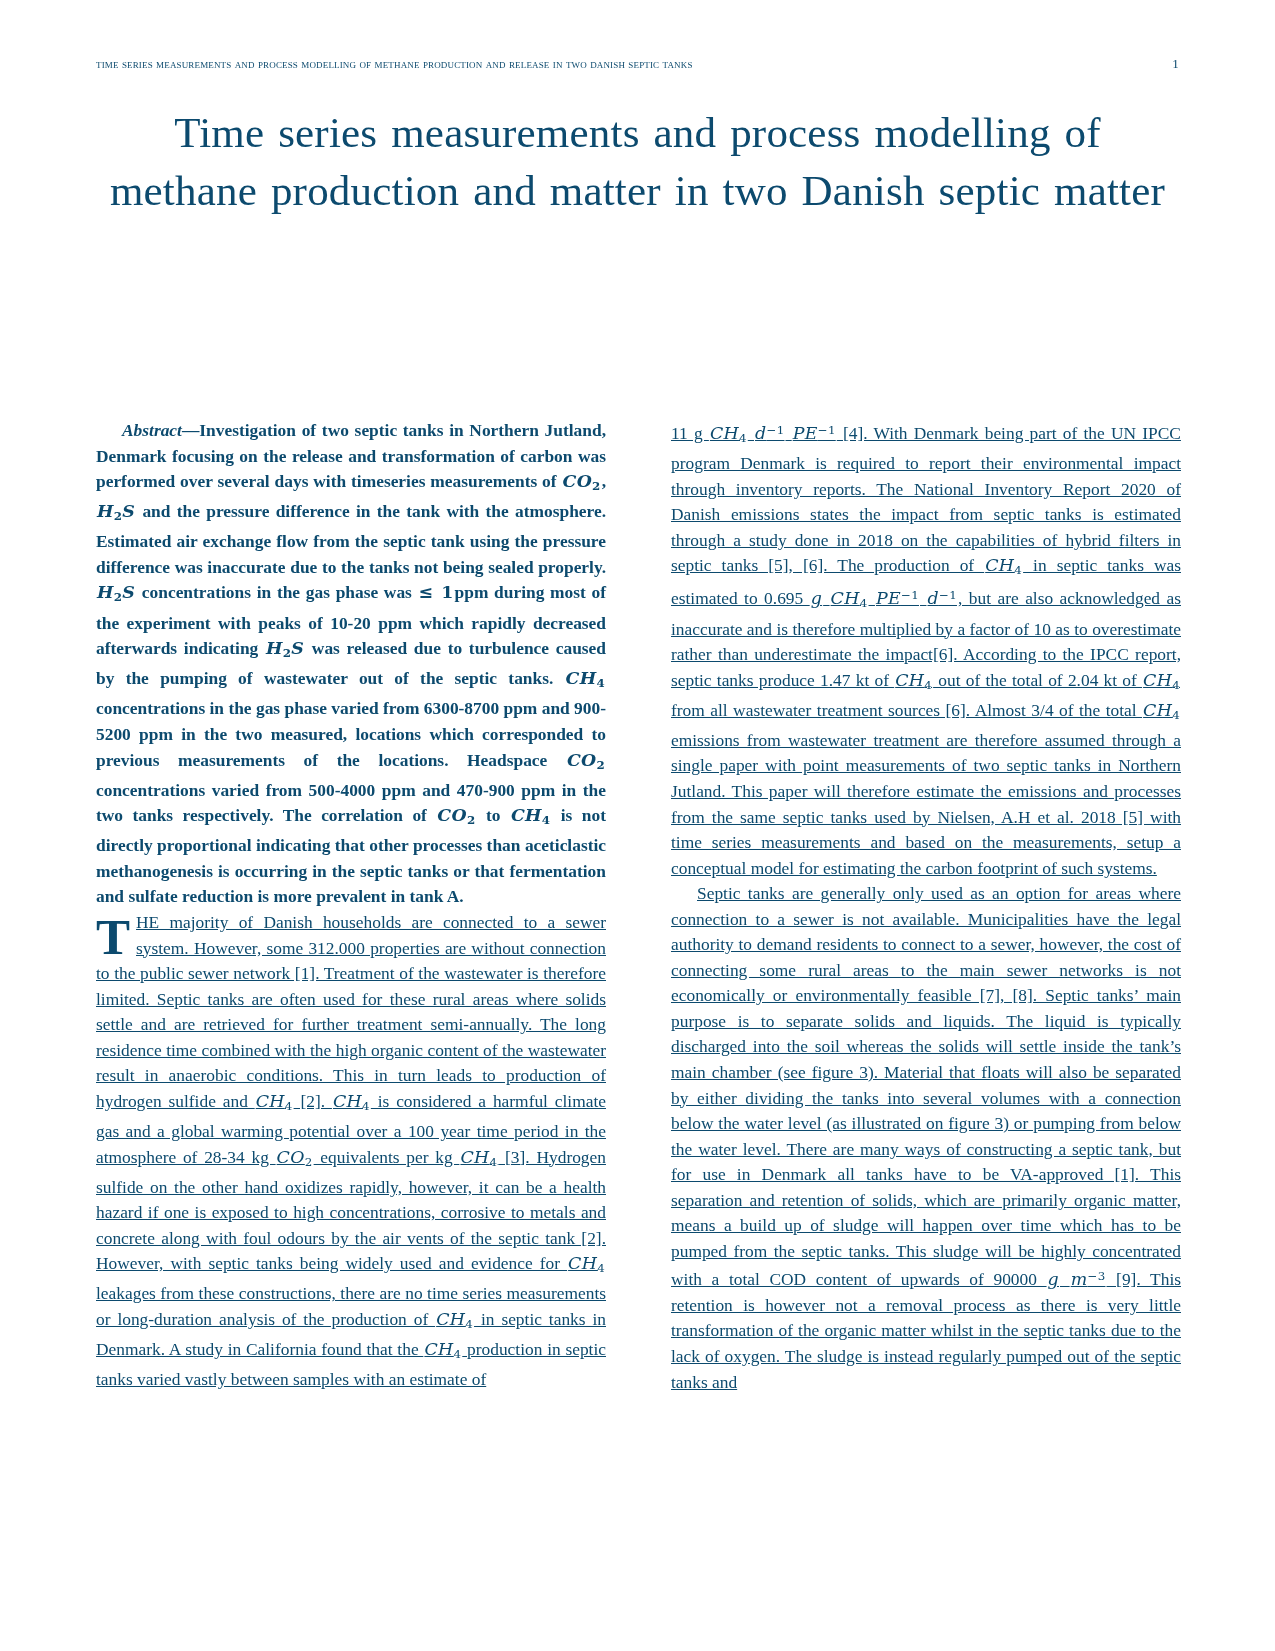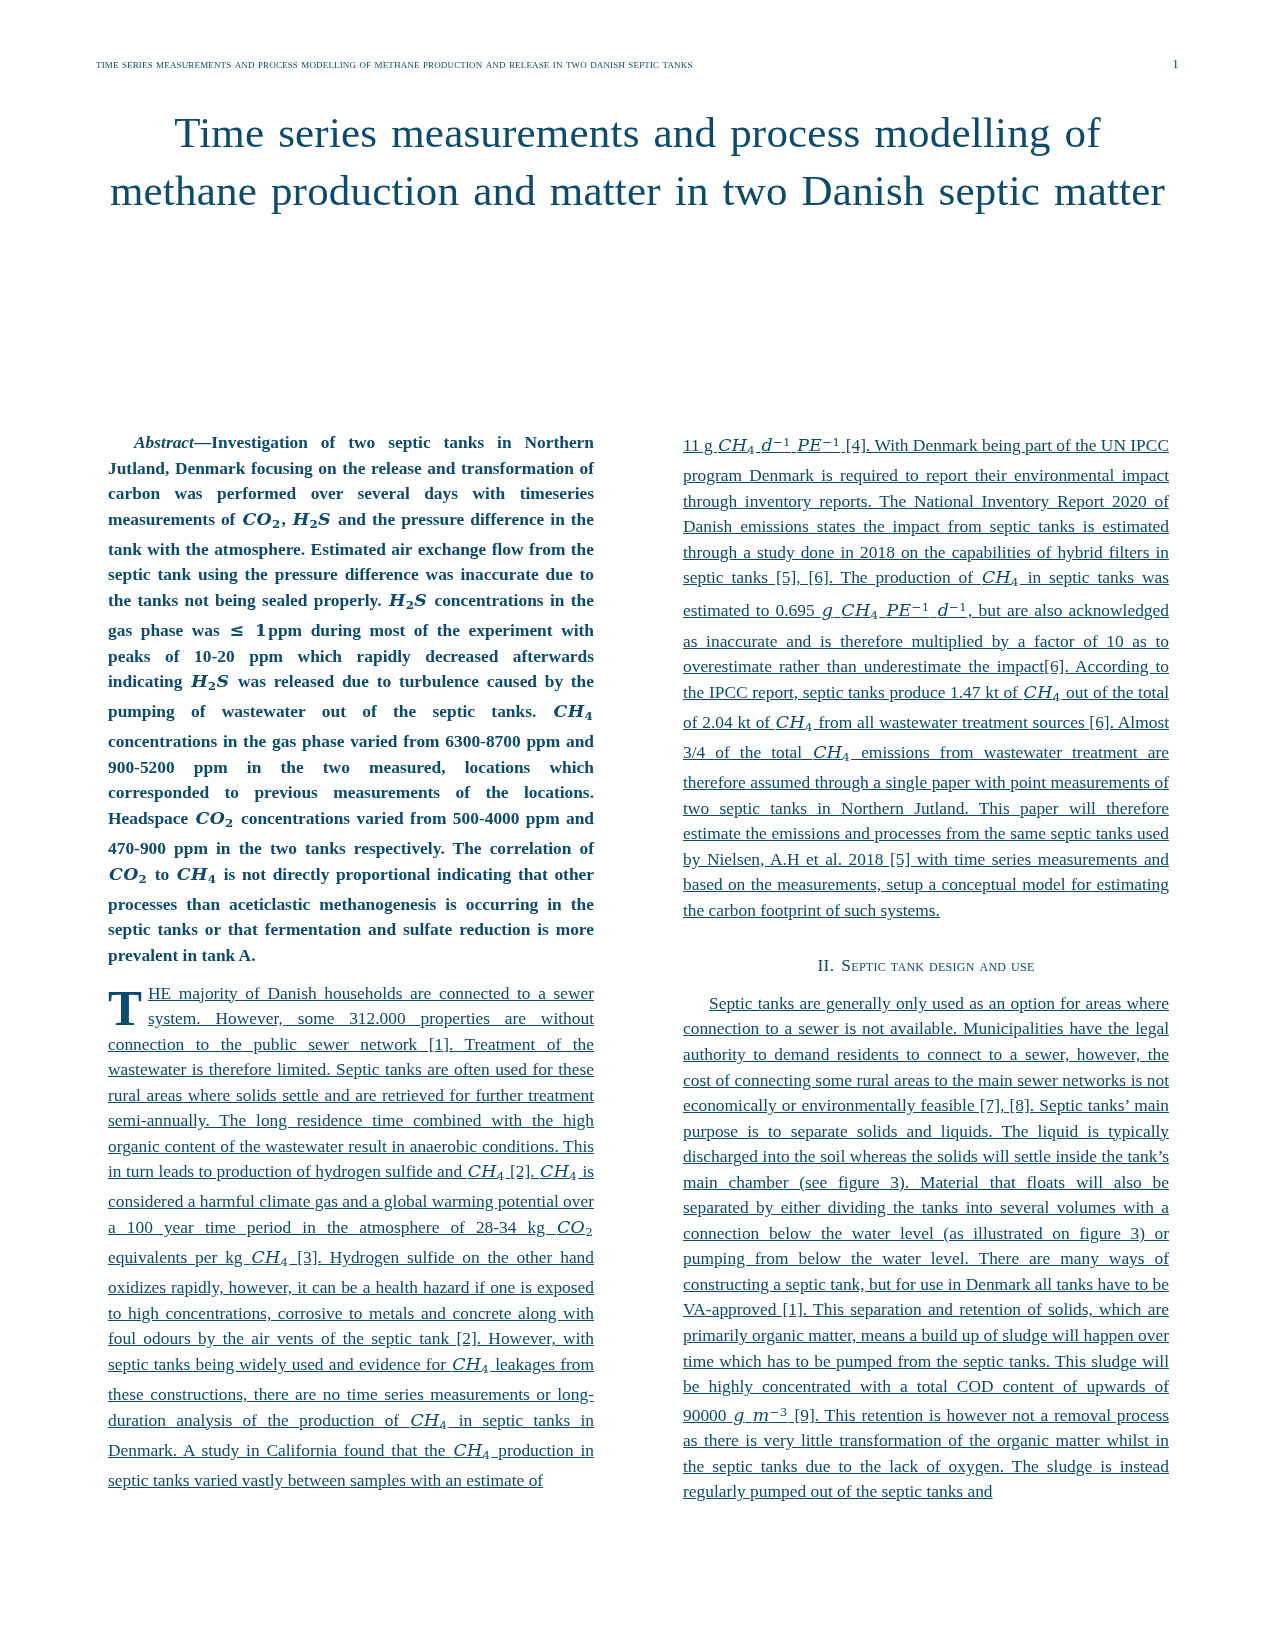--- a/index.html
+++ b/index.html
@@ -72,21 +72,21 @@
     justify-content: space-between;
   }
   .col {
     width: 510px;
     font-size: 17.4px;
     line-height: 25.55px;
     text-align: justify;
     text-justify: inter-word;
     hyphens: manual;
   }
-  .col p { margin: 12px; }
+  .col p { margin: 0; }
 
   .abstract {
     font-weight: bold;
     text-indent: 26px;
     text-align: justify;
   }
   .abstract .lead {
     font-style: italic;
     font-weight: bold;
   }
@@ -159,21 +159,20 @@
 
 
       <p class="body-p dropcap-p"><span class="dropcap">T</span><span>HE majority of Danish households are connected to a sewer system. However, some 312.000 properties are without connection to the public sewer network [1]. Treatment of the wastewater is therefore limited. Septic tanks are often used for these rural areas where solids settle and are retrieved for further treatment semi-annually. The long residence time combined with the high organic content of the wastewater result in anaerobic conditions. This in turn leads to production of hydrogen sulfide and </span><span class="m"><span>CH</span><sub>4</sub></span><span> [2]. </span><span class="m"><span>CH</span><sub>4</sub></span><span> is considered a harmful climate gas and a global warming potential over a 100 year time period in the atmosphere of 28-34 kg </span><span class="m"><span>CO</span><sub>2</sub></span><span> equivalents per kg </span><span class="m"><span>CH</span><sub>4</sub></span><span> [3]. Hydrogen sulfide on the other hand oxidizes rapidly, however, it can be a health hazard if one is exposed to high concentrations, corrosive to metals and concrete along with foul odours by the air vents of the septic tank [2]. However, with septic tanks being widely used and evidence for </span><span class="m"><span>CH</span><sub>4</sub></span><span> leakages from these constructions, there are no time series measurements or long-duration analysis of the production of </span><span class="m"><span>CH</span><sub>4</sub></span><span> in septic tanks in Denmark. A study in California found that the </span><span class="m"><span>CH</span><sub>4</sub></span><span> production in septic tanks varied vastly between samples with an estimate of</span></p>
 
     </div>
 
     <div class="col">
 
       <p class="body-p" style="text-indent:0"><span>11 g </span><span class="m"><span>CH</span><sub>4</sub></span> <span class="m"><span>d</span><sup>−1</sup></span> <span class="m"><span>PE</span><sup>−1</sup></span><span> [4]. With Denmark being part of the UN IPCC program Denmark is required to report their environmental impact through inventory reports. The National Inventory Report 2020 of Danish emissions states the impact from septic tanks is estimated through a study done in 2018 on the capabilities of hybrid filters in septic tanks [5], [6]. The production of </span><span class="m"><span>CH</span><sub>4</sub></span><span> in septic tanks was estimated to 0.695 </span><span class="m">g</span> <span class="m"><span>CH</span><sub>4</sub></span> <span class="m"><span>PE</span><sup>−1</sup></span> <span class="m"><span>d</span><sup>−1</sup></span><span>, but are also acknowledged as inaccurate and is therefore multiplied by a factor of 10 as to overestimate rather than underestimate the impact[6]. According to the IPCC report, septic tanks produce 1.47 kt of </span><span class="m"><span>CH</span><sub>4</sub></span><span> out of the total of 2.04 kt of </span><span class="m"><span>CH</span><sub>4</sub></span><span> from all wastewater treatment sources [6]. Almost 3/4 of the total </span><span class="m"><span>CH</span><sub>4</sub></span><span> emissions from wastewater treatment are therefore assumed through a single paper with point measurements of two septic tanks in Northern Jutland. This paper will therefore estimate the emissions and processes from the same septic tanks used by Nielsen, A.H et al. 2018 [5] with time series measurements and based on the measurements, setup a conceptual model for estimating the carbon footprint of such systems.</span></p>
 
-      <h2 class="sec-head"><span class="numeral">II.</span><span class="sp"></span><span>Septic tank design and use</span></h2>
 
       <p class="body-p"><span>Septic tanks are generally only used as an option for areas where connection to a sewer is not available. Municipalities have the legal authority to demand residents to connect to a sewer, however, the cost of connecting some rural areas to the main sewer networks is not economically or environmentally feasible  [7], [8]. Septic tanks’ main purpose is to separate solids and liquids. The liquid is typically discharged into the soil whereas the solids will settle inside the tank’s main chamber (see figure 3). Material that floats will also be separated by either dividing the tanks into several volumes with a connection below the water level (as illustrated on figure  3) or pumping from below the water level. There are many ways of constructing a septic tank, but for use in Denmark all tanks have to be VA-approved  [1]. This separation and retention of solids, which are primarily organic matter, means a build up of sludge will happen over time which has to be pumped from the septic tanks. This sludge will be highly concentrated with a total COD content of upwards of 90000 </span><span class="m">g</span> <span class="m"><span>m</span><sup>−3</sup></span><span> [9]. This retention is however not a removal process as there is very little transformation of the organic matter whilst in the septic tanks due to the lack of oxygen. The sludge is instead regularly pumped out of the septic tanks and</span></p>
 
     </div>
 
   </div>
 
 </div>
 
 </body></html>

